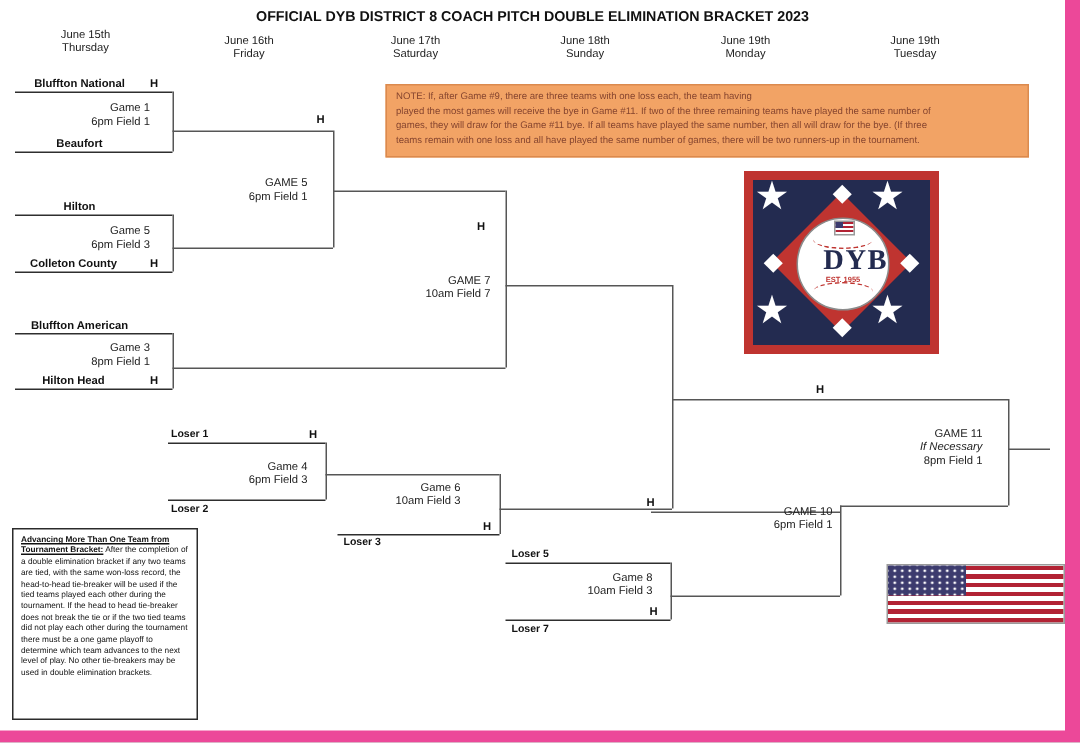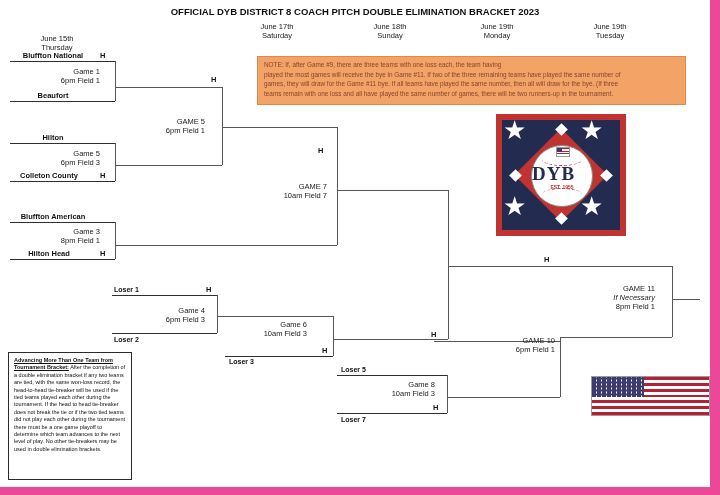--- a/index.html
+++ b/index.html
@@ -24,21 +24,21 @@
   .rules .rh{font-weight:bold;text-decoration:underline;}
   
   .logo{position:absolute;left:496px;top:114px;width:130px;height:122px;background:#BF3430;}
   .logo-in{position:absolute;left:6px;top:6px;width:118px;height:110px;background:#232B50;}
   .star{position:absolute;color:#ffffff;font-size:26px;line-height:26px;}
   .dmd{position:absolute;left:26px;top:22px;width:66px;height:66px;background:#BF3430;
        transform:rotate(45deg);}
   .mdmd{position:absolute;width:9px;height:9px;background:#ffffff;transform:rotate(45deg);}
   .ball{position:absolute;left:29px;top:25px;width:60px;height:60px;background:#ffffff;
         border-radius:50%;border:1px solid #8b8b8b;}
-  .dyb{position:absolute;left:0;top:17px;width:60px;text-align:left;
+  .dyb{position:absolute;left:0;top:17px;width:60px;text-align:right;
        font-family:"Liberation Serif",serif;font-weight:bold;font-size:19px;color:#232B50;
        letter-spacing:1px;}
   .stitch{position:absolute;left:10px;width:40px;height:12px;border-radius:50%;}
   .st-top{top:7px;border-bottom:1.6px dashed #BF3430;}
   .st-bot{top:42px;border-top:1.6px dashed #BF3430;}
   .est{position:absolute;left:0;top:38px;width:60px;text-align:center;
        font-size:5px;font-weight:bold;color:#BF3430;}
   .ballflag{position:absolute;left:24px;top:1px;width:12px;height:8px;
             background:repeating-linear-gradient(to bottom,#B22234 0 1.3px,#ffffff 1.3px 2.6px);
             border:0.5px solid #999;}
@@ -52,23 +52,27 @@
           background-size:5px 4px;background-position:2px 1.5px;}
 </style>
 </head>
 <body>
 
 <div id="screen">
 <div id="page">
 
   <div class="title">OFFICIAL DYB DISTRICT 8 COACH PITCH DOUBLE ELIMINATION BRACKET 2023</div>
 
-  <div class="col" style="left:17px;top:34px">
+  <div class="col" style="left:17px;top:18px">
         <div>June 15th</div>
         <div>Thursday</div>
+      </div>
+  <div class="col" style="left:126px;top:22px">
+        <div>June 16th</div>
+        <div>Friday</div>
       </div>
   <div class="col" style="left:237px;top:22px">
         <div>June 17th</div>
         <div>Saturday</div>
       </div>
   <div class="col" style="left:350px;top:22px">
         <div>June 18th</div>
         <div>Sunday</div>
       </div>
   <div class="col" style="left:457px;top:22px">

